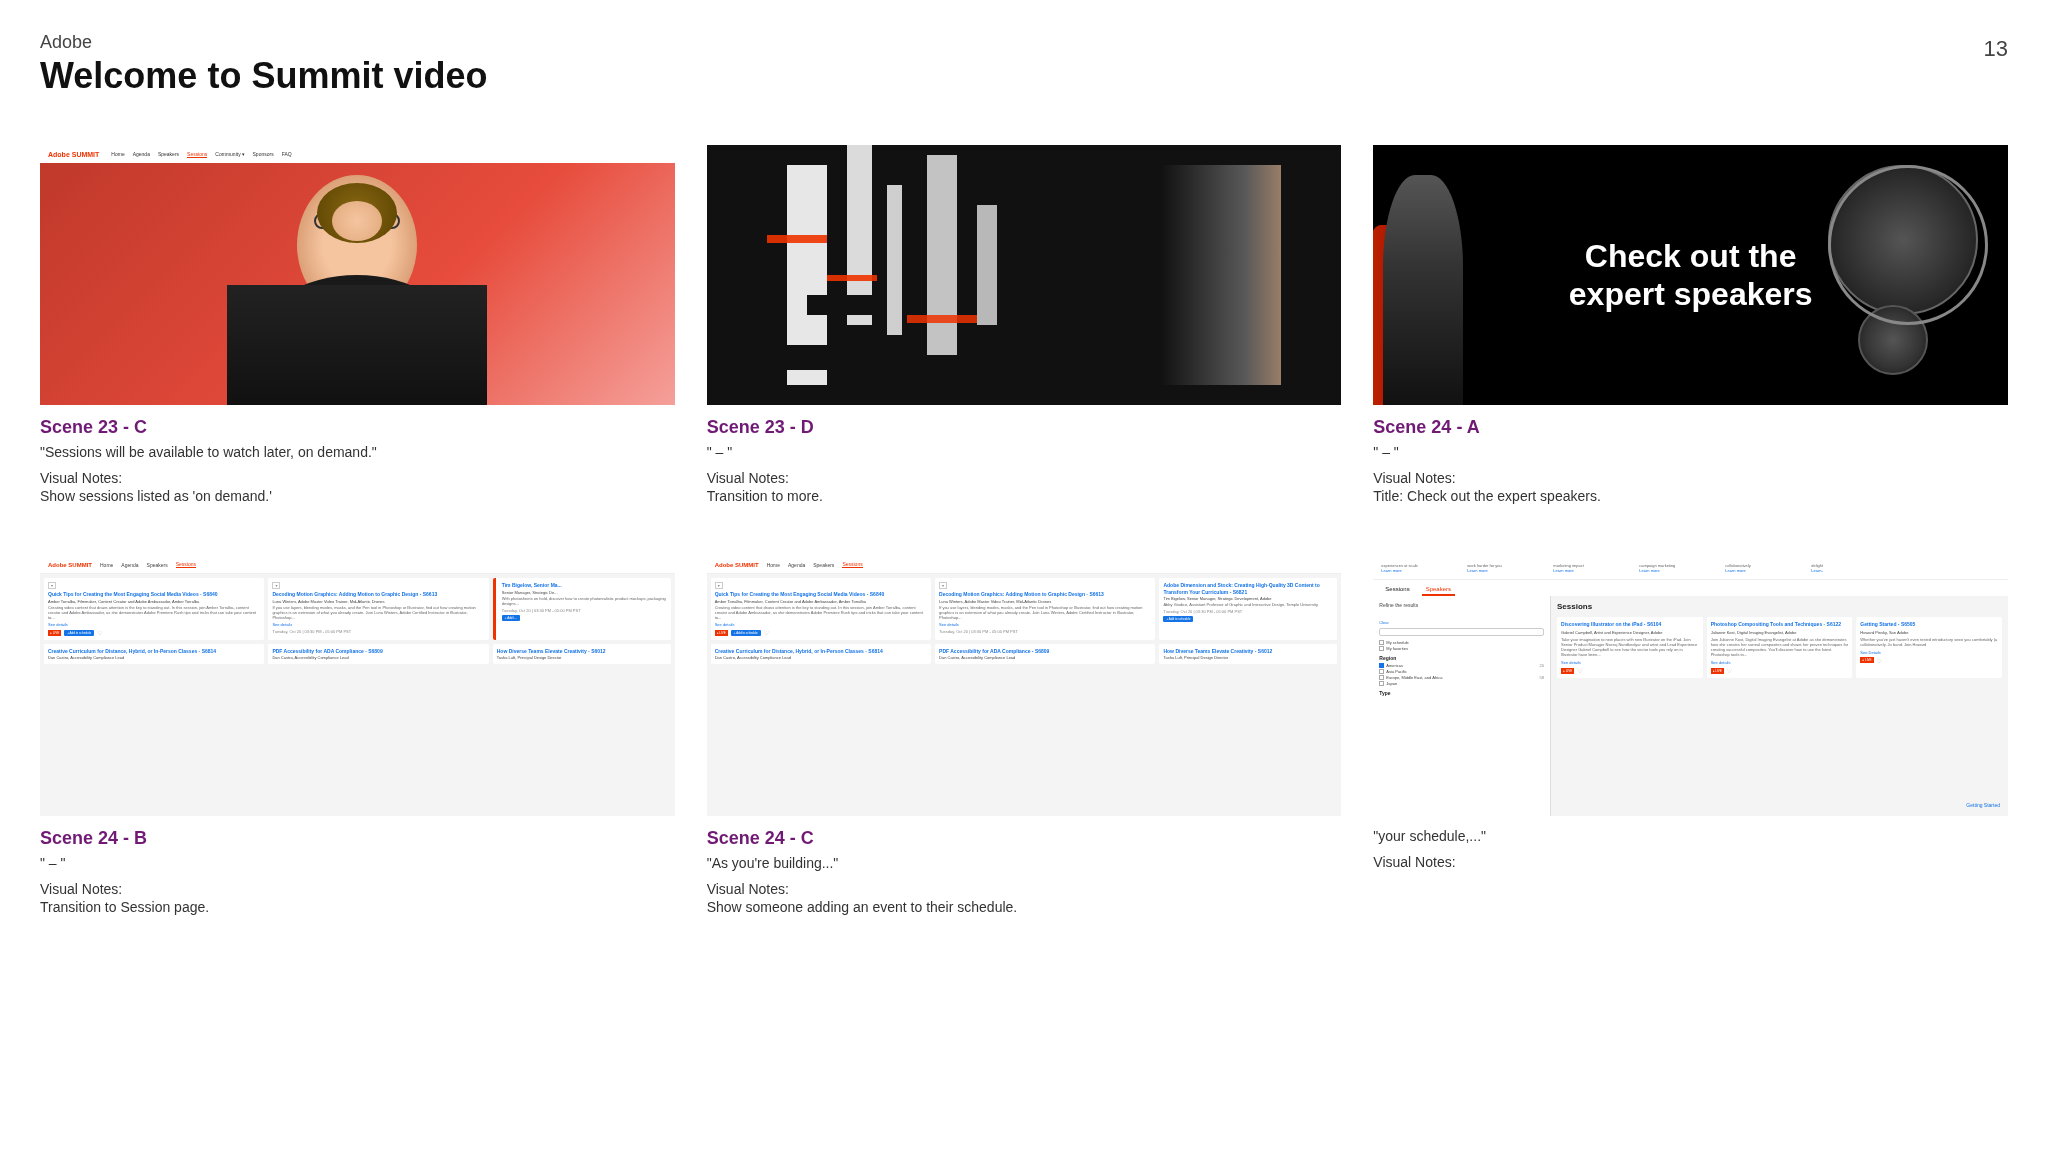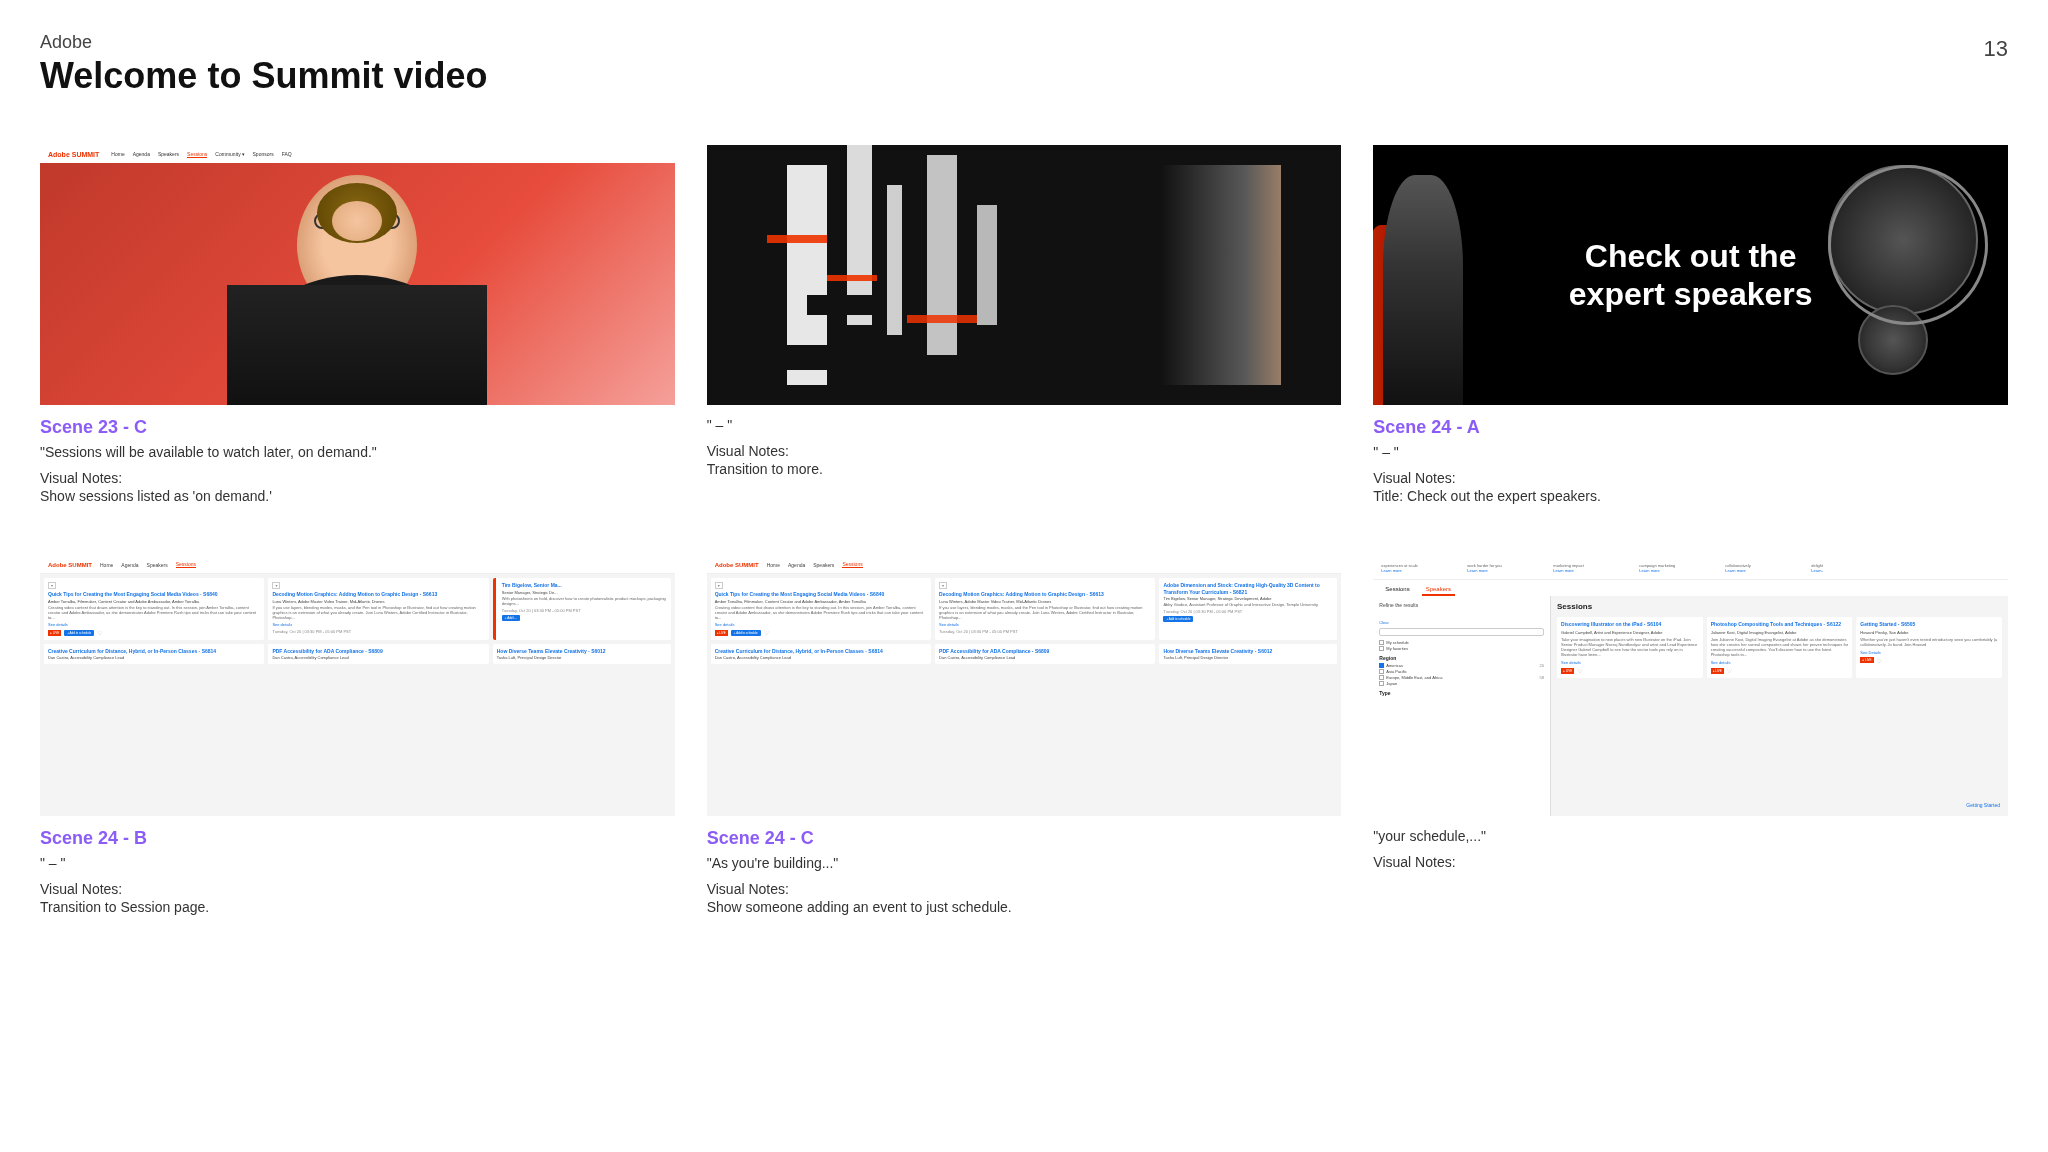--- a/index.html
+++ b/index.html
@@ -352,21 +352,21 @@
     }
     .session-card-footer {
       display: flex;
       align-items: center;
       gap: 3px;
     }
 
     .card-scene-label {
       font-size: 18px;
       font-weight: bold;
-      color: #8b5cf6;
+      color: #701a75;
       margin-bottom: 6px;
     }
     .card-quote {
       font-size: 14px;
       color: #333;
       margin-bottom: 10px;
       font-style: normal;
     }
     .card-visual-notes-label {
       font-size: 14px;
@@ -438,20 +438,21 @@
         <div style="position:absolute;top:130px;left:120px;width:50px;height:6px;background:#e30;opacity:0.9;"></div>
         <div style="position:absolute;top:170px;left:200px;width:70px;height:8px;background:#e30;opacity:0.85;"></div>
 
         <div style="position:absolute;top:20px;right:60px;width:120px;height:220px;background:linear-gradient(90deg,transparent,#555 40%,#888 70%,#f5c5a0 100%);opacity:0.6;"></div>
 
         <div style="position:absolute;top:50px;left:0;width:70px;height:30px;background:#111;"></div>
         <div style="position:absolute;top:150px;left:100px;width:80px;height:20px;background:#111;"></div>
         <div style="position:absolute;top:200px;left:30px;width:100px;height:25px;background:#111;"></div>
       </div>
     </div>
+    <div class="card-scene-label">Scene 23 - D</div>
     <div class="card-quote">" – "</div>
     <div class="card-visual-notes-label">Visual Notes:</div>
     <div class="card-visual-notes-text">Transition to more.</div>
   </div>
 
   <div class="card">
     <div class="card-image-wrapper scene-24a">
       <div class="circle-decoration circle-lg"></div>
       <div class="circle-decoration circle-sm"></div>
 
@@ -613,21 +614,21 @@
                 <div style="font-size:4px;color:#444;">Tasha Luft, Principal Design Director</div>
               </div>
             </div>
           </div>
         </div>
       </div>
     </div>
     <div class="card-scene-label">Scene 24 - C</div>
     <div class="card-quote">"As you're building..."</div>
     <div class="card-visual-notes-label">Visual Notes:</div>
-    <div class="card-visual-notes-text">Show someone adding an event to just schedule.</div>
+    <div class="card-visual-notes-text">Show someone adding an event to their schedule.</div>
   </div>
 
   <div class="card">
     <div class="card-image-wrapper scene-24d">
       <div class="mock-speakers-container">
 
         <div class="mock-top-banner">
           <div class="mock-banner-item">
             <span style="font-size:4px;color:#666;">experiences at scale</span>
             <span style="font-size:4px;color:#1473e6;">Learn more</span>

